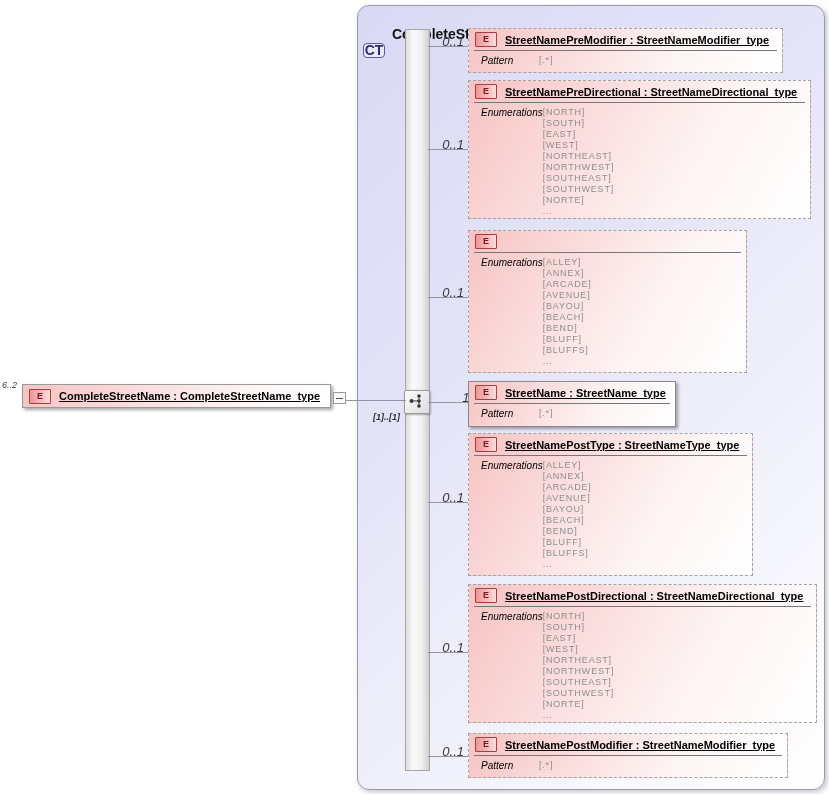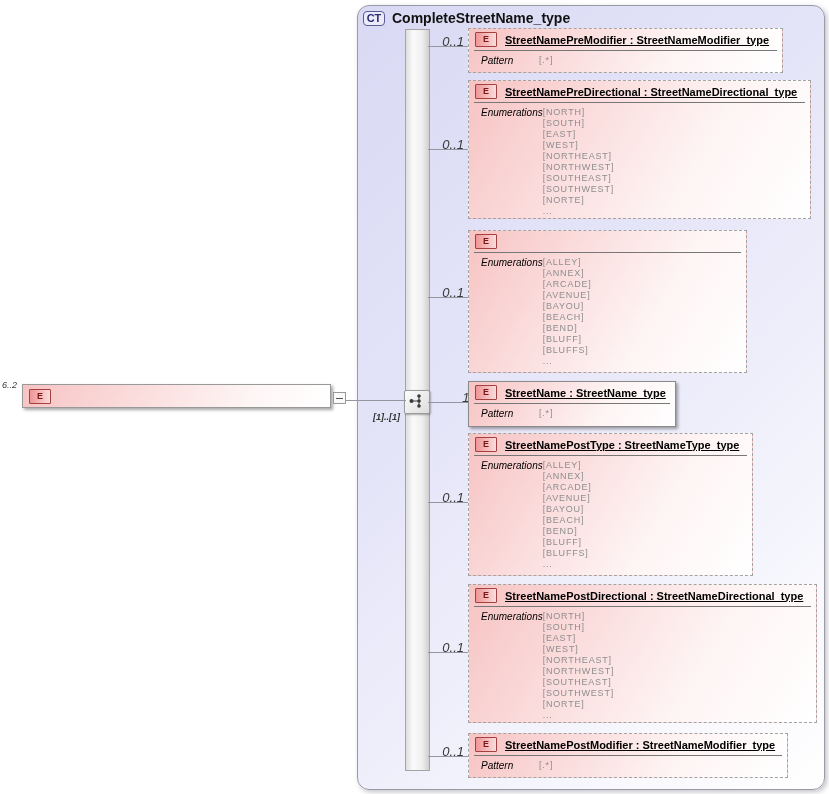--- a/index.html
+++ b/index.html
@@ -10,22 +10,22 @@
   
   .ct-container{
     position:absolute;left:357px;top:5px;width:466px;height:783px;
     border:1px solid #9a9aa4;border-radius:12px;
     background:linear-gradient(135deg,#d9d9f4 0%,#e3e3f8 35%,#f2f2fc 70%,#ffffff 100%);
     box-shadow:2px 2px 5px rgba(120,120,140,.45);
   }
   .ct-header{position:absolute;left:5px;top:4px;display:flex;align-items:center;gap:7px;}
   .ct-badge{
     display:inline-block;width:20px;height:13px;line-height:13px;text-align:center;
-    font-size:11px;font-weight:bold;color:#2c2c6e;
-    border:1px solid #5c5c94;border-radius:4px;background:#ecebfb;
+    font-size:14px;font-weight:bold;color:#2c2c6e;
+    border:1px solid #5c5c94;border-radius:4px;background:#ecebfb;margin-top:33px;
   }
   .ct-title{font-size:14px;font-weight:bold;color:#111;}
   
   .seq-bar{
     position:absolute;left:405px;top:29px;width:23px;height:740px;
     border:1px solid #a5a5a5;
     background:linear-gradient(to right,#dedede 0%,#fafafa 30%,#efefef 70%,#cfcfcf 100%);
   }
   .seq-icon{
     position:absolute;left:404px;top:390px;width:24px;height:22px;
@@ -100,20 +100,21 @@
       <circle cx="3.5" cy="8" r="2" fill="#3a3a3a"></circle>
       <circle cx="11" cy="3" r="1.8" fill="#3a3a3a"></circle>
       <circle cx="11" cy="8" r="1.8" fill="#3a3a3a"></circle>
       <circle cx="11" cy="13" r="1.8" fill="#3a3a3a"></circle>
     </svg>
   </div>
 
   <div class="root-cardinality">6..2</div>
   <div class="root-card">
     <span class="el-badge">E</span>
+    <span class="el-label">CompleteStreetName : CompleteStreetName_type</span>
   </div>
   <div class="collapse-box"></div>
   <div class="branch-line" style="left:346px;top:400px;width:60px;"></div>
   <div class="occurrence">[1]..[1]</div>
 
 <div class="branch-line" style="left: 428px; top: 46px; width: 40px;"></div>
     <div class="cardinality" style="left: 404px; top: 34px; width: 60px;">0..1</div>
     <div class="el-box optional" style="left: 468px; top: 28px; width: 315px; height: 45px;">
       <div class="el-header">
         <span class="el-badge">E</span>

